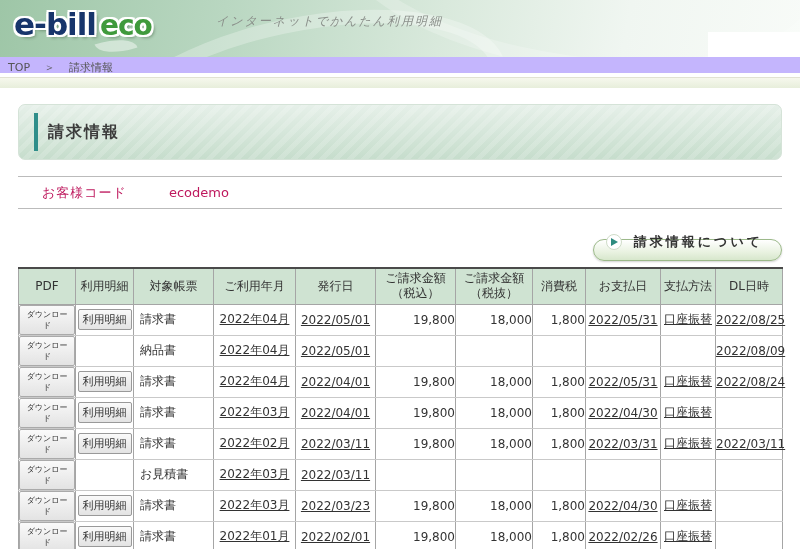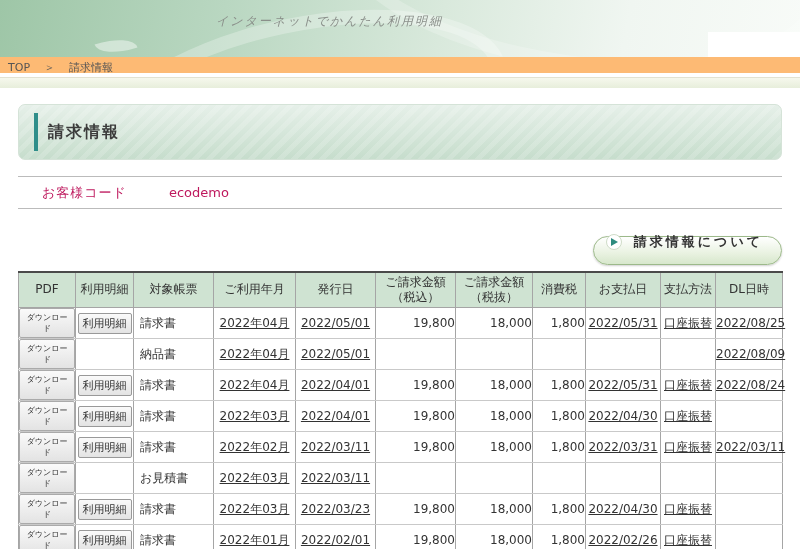--- a/index.html
+++ b/index.html
@@ -26,21 +26,21 @@
   .logo-ebill { font-size:31px; color:#17356b; }
   .logo-eco { font-size:28px; color:#3f9a3c; margin-left:4px; position:relative; }
 
   .tagline { position:absolute; left:216px; top:13px; font-size:12px; color:#8a8f8a;
     letter-spacing:2px;font-style:italic; }
   .tr-whitebox { position:absolute; right:0; top:32px; width:92px; height:25px;
     background:#fff; }
 
   
   .breadcrumb { height:16px; padding:3px 0 0 8px; font-size:11px; color:#555;
-    background:#fdba74; }
+    background:#c4b5fd; }
   .breadcrumb span { margin-right:14px; }
   .crumb-link { cursor:pointer; }
   .crumb-bar { height:11px; margin-top:4px;
     background:linear-gradient(#f6f8ed,#e7eedb); border-top:1px solid #e2e2d2; }
 
   
   .title-panel { margin:16px 18px 0 18px; height:56px; border-radius:7px;
     border:1px solid #d5e3d8; position:relative; display:flex; align-items:center;
     background:
       repeating-linear-gradient(135deg, rgba(255,255,255,0.16) 0 5px, rgba(255,255,255,0) 5px 10px),
@@ -49,21 +49,21 @@
   .page-title { font-size:16px; font-weight:bold; color:#3c3c3c; letter-spacing:2px; }
 
   
   .cust-wrap { margin:16px 18px 0 18px; border-top:1px solid #bbb; border-bottom:1px solid #bbb; }
   .cust-row { display:flex; align-items:center; height:31px; font-size:13px; color:#be185d; }
   .cust-label { margin-left:24px; letter-spacing:1px; }
   .cust-value { margin-left:42px; }
 
   
   .btn-row { margin:22px 18px 6px 18px; text-align:right; }
-  .info-btn { display:inline-flex; align-items:center; height:29px; padding:0 18px 16px 12px;
+  .info-btn { display:inline-flex; align-items:center; height:22px; padding:0 18px 16px 12px;
     border:1px solid #9cb98a; border-radius:15px;
     background:linear-gradient(#ffffff,#e9f2e1 60%,#d7e7cc);
     box-shadow:0 1px 2px rgba(0,0,0,0.18); cursor:pointer; }
   .info-btn .circle { width:16px; height:16px; border-radius:50%; background:#fff;
     border:1px solid #cfdcc8; display:inline-flex; align-items:center; justify-content:center;
     margin-right:12px; }
   .info-btn .tri { width:0; height:0; border-left:7px solid #2e8b7f;
     border-top:4.5px solid transparent; border-bottom:4.5px solid transparent; margin-left:2px; }
   .info-btn .lbl { font-size:13px; font-weight:bold; color:#333; letter-spacing:3px; }
 
@@ -89,20 +89,23 @@
     background:linear-gradient(#fafafa,#e3e3e3); border:1px solid #999; border-radius:2px;
     padding:2px 4px; min-width:48px; }
 </style>
 </head>
 <body>
 
 <div class="banner">
   <div class="swirl1"></div>
   <div class="swirl2"></div>
   <div class="leaf-deco"></div>
+  <div class="logo">
+    <span class="logo-ebill">e-bill</span><span class="logo-eco">eco</span>
+  </div>
   <div class="tagline">インターネットでかんたん利用明細</div>
   <div class="tr-whitebox"></div>
 </div>
 
 <div class="breadcrumb">
   <span class="crumb-link">TOP</span><span>＞</span><span>請求情報</span>
 </div>
 <div class="crumb-bar"></div>
 
 <div class="title-panel">

